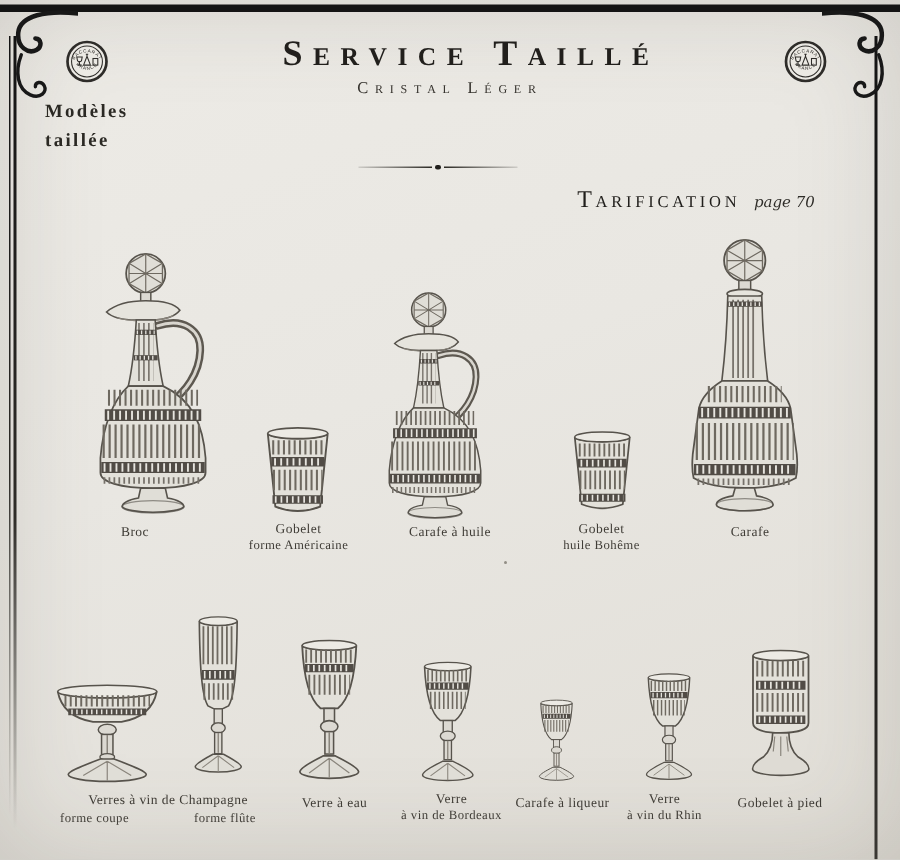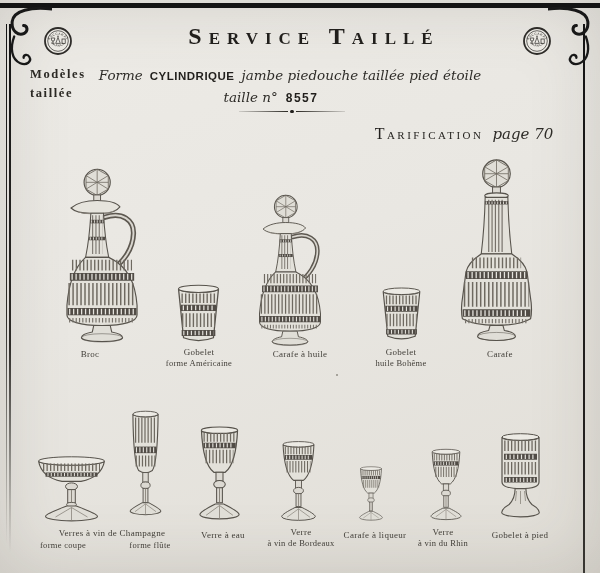--- a/index.html
+++ b/index.html
@@ -28,21 +28,21 @@
   .formbold{font-family:"Liberation Sans",sans-serif;font-weight:700;font-size:11.5px;letter-spacing:.5px;color:#211f1c;margin:0 3px;}
   .tailleline{left:271px;top:88px;transform:translateX(-50%);white-space:nowrap;}
   .taillenum{font-family:"Liberation Sans",sans-serif;font-weight:700;font-size:12px;letter-spacing:1.5px;color:#211f1c;margin-left:4px;}
   .divider{left:292px;top:110px;transform:translateX(-50%);width:106px;display:flex;align-items:center;}
   .divider .seg{flex:1;height:1.6px;}
   .divider .seg.l{background:linear-gradient(to right,rgba(40,38,34,.15),#2b2924);}
   .divider .seg.r{background:linear-gradient(to left,rgba(40,38,34,.15),#2b2924);}
   .divider .dot{width:3.2px;height:3.2px;border-radius:50%;background:#211f1c;margin:0 2px;}
   .tarif{left:464px;top:125px;transform:translateX(-50%);white-space:nowrap;}
   .tarif .smallcaps{font-variant:small-caps;font-size:16px;letter-spacing:2.5px;color:#211f1c;font-family:Liberation Serif, serif;}
-  .tarif .script{font-size:15px;margin-left:5px;}
+  .tarif .script{font-size:10px;margin-left:5px;}
   
   .lbl{position:absolute;transform:translateX(-50%);text-align:center;white-space:nowrap;
        font-size:9px;letter-spacing:.3px;color:#403d37;line-height:10px;}
   .lbl .l2{font-size:8.5px;margin-top:1px;}
   .art{position:absolute;}
   .speck{position:absolute;width:2px;height:2px;border-radius:50%;background:#6e6960;opacity:.7;}
 </style>
 </head>
 <body>
 
@@ -200,29 +200,21 @@
     </svg>
   <svg class="abs" style="left:522px;top:26px" width="30" height="30" viewBox="0 0 30 30">
       <use href="#sym-stamp"></use>
     </svg>
 
   <div class="abs models">
     <div>Modèles</div>
     <div>taillée</div>
   </div>
   <div class="abs title">Service Taillé</div>
-  <div class="abs formline">
-    <span class="script">Forme</span>
-    <span class="formbold">CYLINDRIQUE</span>
-    <span class="script">jambe piedouche taillée pied étoile</span>
-  </div>
-  <div class="abs tailleline">
-    <span class="script">taille n°</span>
-    <span class="taillenum">8557</span>
-  </div>
+  <div class="abs subtitle">Cristal Léger</div>
   <div class="abs divider">
     <div class="seg l"></div>
     <div class="dot"></div>
     <div class="seg r"></div>
   </div>
   <div class="abs tarif">
     <span class="smallcaps">Tarification</span>
     <span class="script">page 70</span>
   </div>
 

